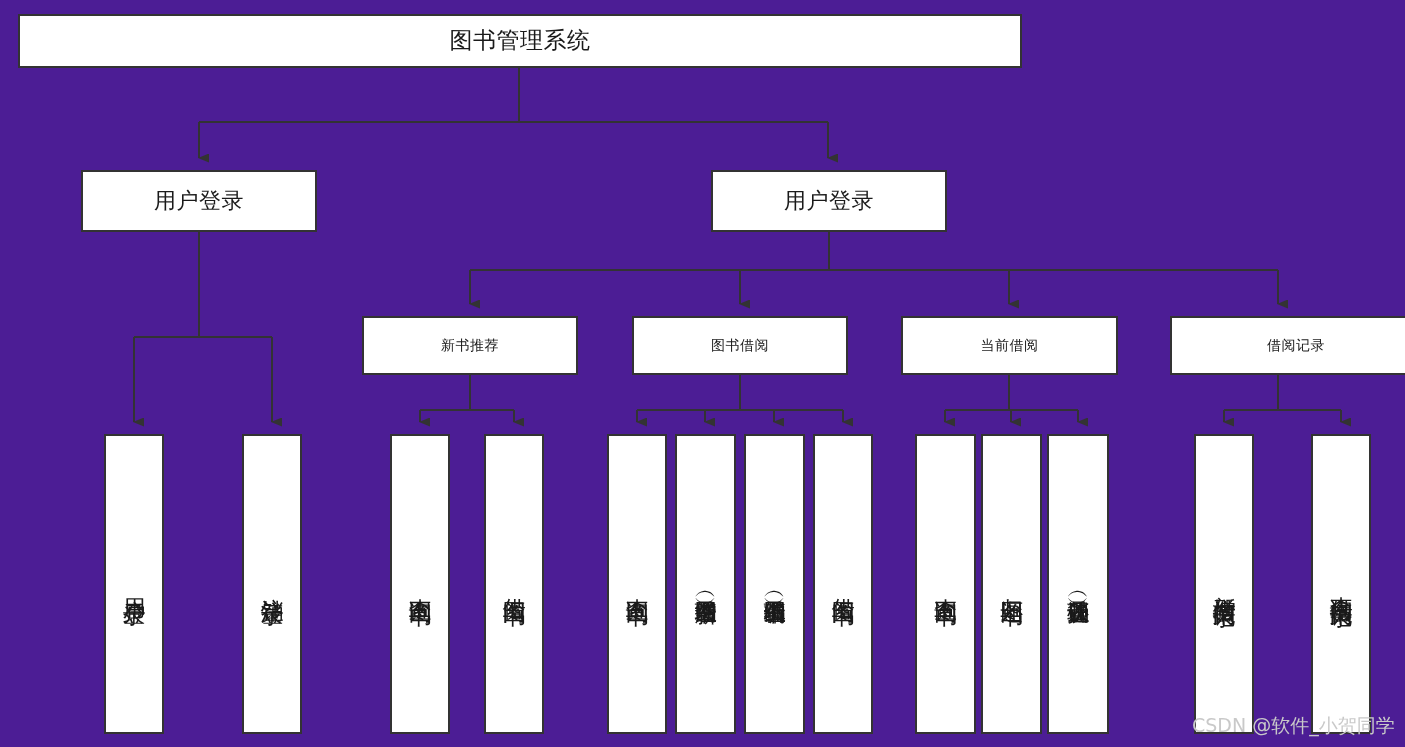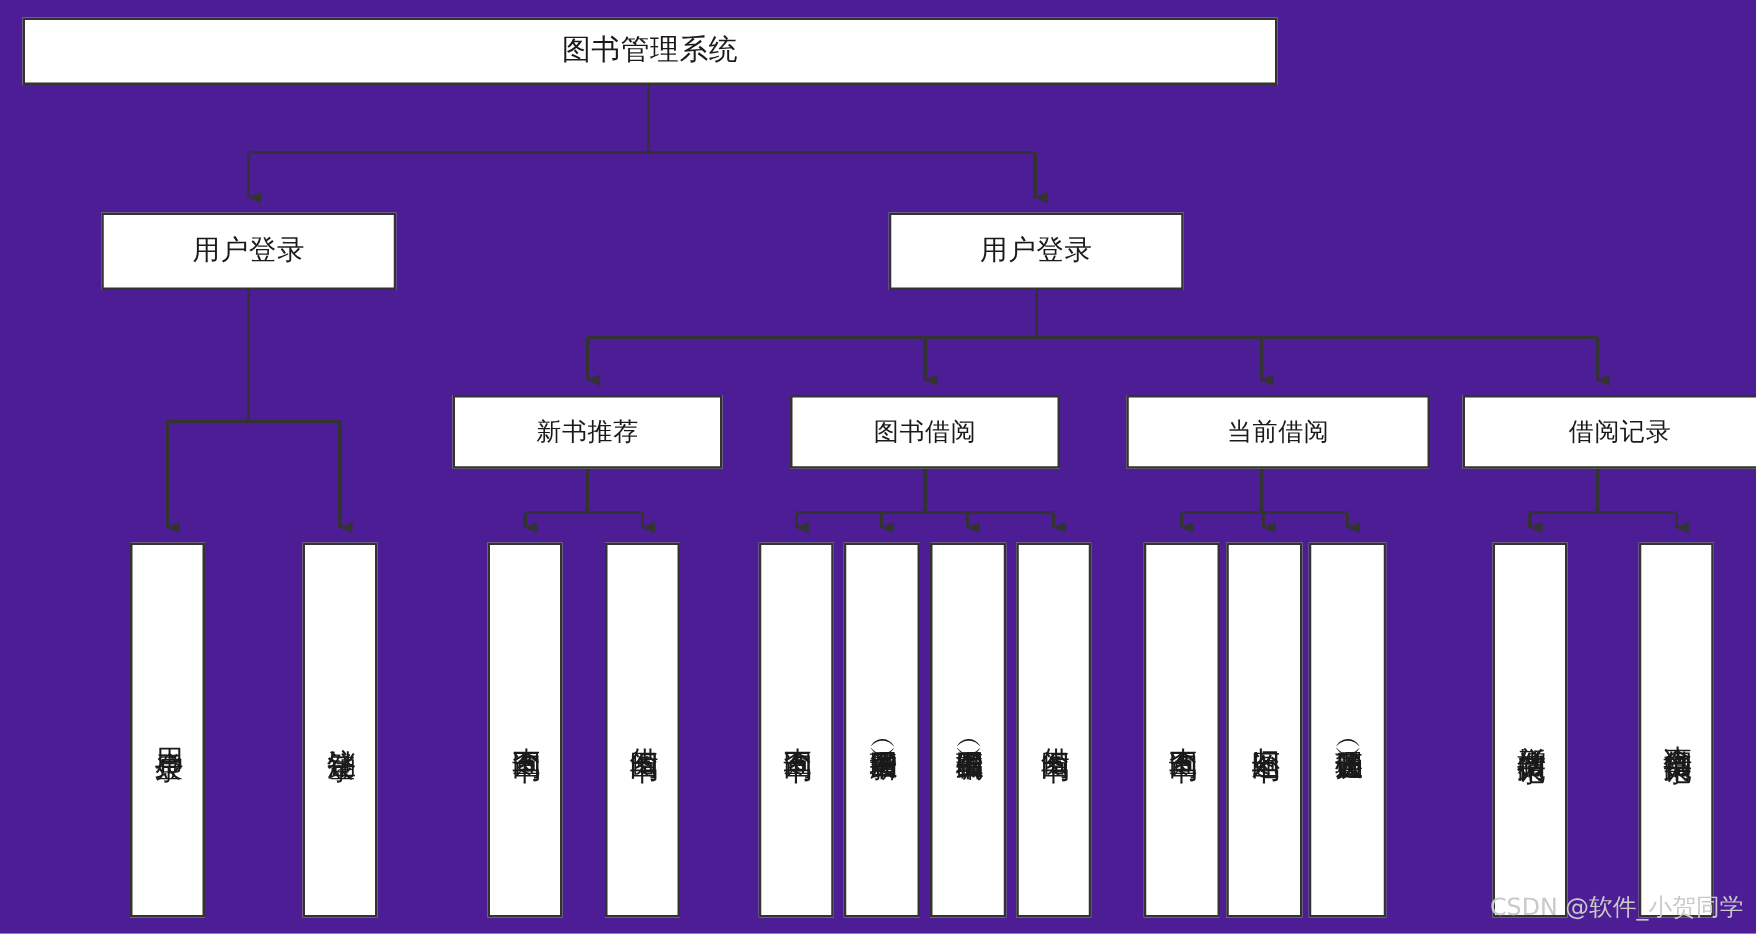--- a/index.html
+++ b/index.html
@@ -38,21 +38,21 @@
   }
   .node-label {
     color: #1a1a1a;
     text-align: center;
     line-height: 1.18;
     white-space: nowrap;
     letter-spacing: 0.5px;
   }
   .node-root .node-label { font-size: 23px; }
   .node-l2 .node-label { font-size: 22px; }
-  .node-l3 .node-label { font-size: 20px; }
+  .node-l3 .node-label { font-size: 14px; }
   .node-leaf {
     align-items: center;
     justify-content: center;
   }
   .node-leaf .node-label {
     font-size: 23px;
     writing-mode: vertical-rl;
     text-orientation: upright;
     line-height: 1.02;
     letter-spacing: 2px;
@@ -139,21 +139,21 @@
   <div class="node node-l2" style="left:711px; top:170px; width:236px; height:62px;">
     <span class="node-label">用户登录</span>
   </div>
 
   <div class="node node-l3" style="left:362px; top:316px; width:216px; height:59px;">
     <span class="node-label">新书推荐</span>
   </div>
   <div class="node node-l3" style="left:632px; top:316px; width:216px; height:59px;">
     <span class="node-label">图书借阅</span>
   </div>
-  <div class="node node-l3" style="left:901px; top:316px; width:243px; height:59px;">
+  <div class="node node-l3" style="left:901px; top:316px; width:217px; height:59px;">
     <span class="node-label">当前借阅</span>
   </div>
   <div class="node node-l3" style="left:1170px; top:316px; width:252px; height:59px;">
     <span class="node-label">借阅记录</span>
   </div>
 
   <div class="node node-leaf" style="left:104px; top:434px; width:60px; height:300px;">
     <span class="node-label">用户登录</span>
   </div>
   <div class="node node-leaf" style="left:242px; top:434px; width:60px; height:300px;">

